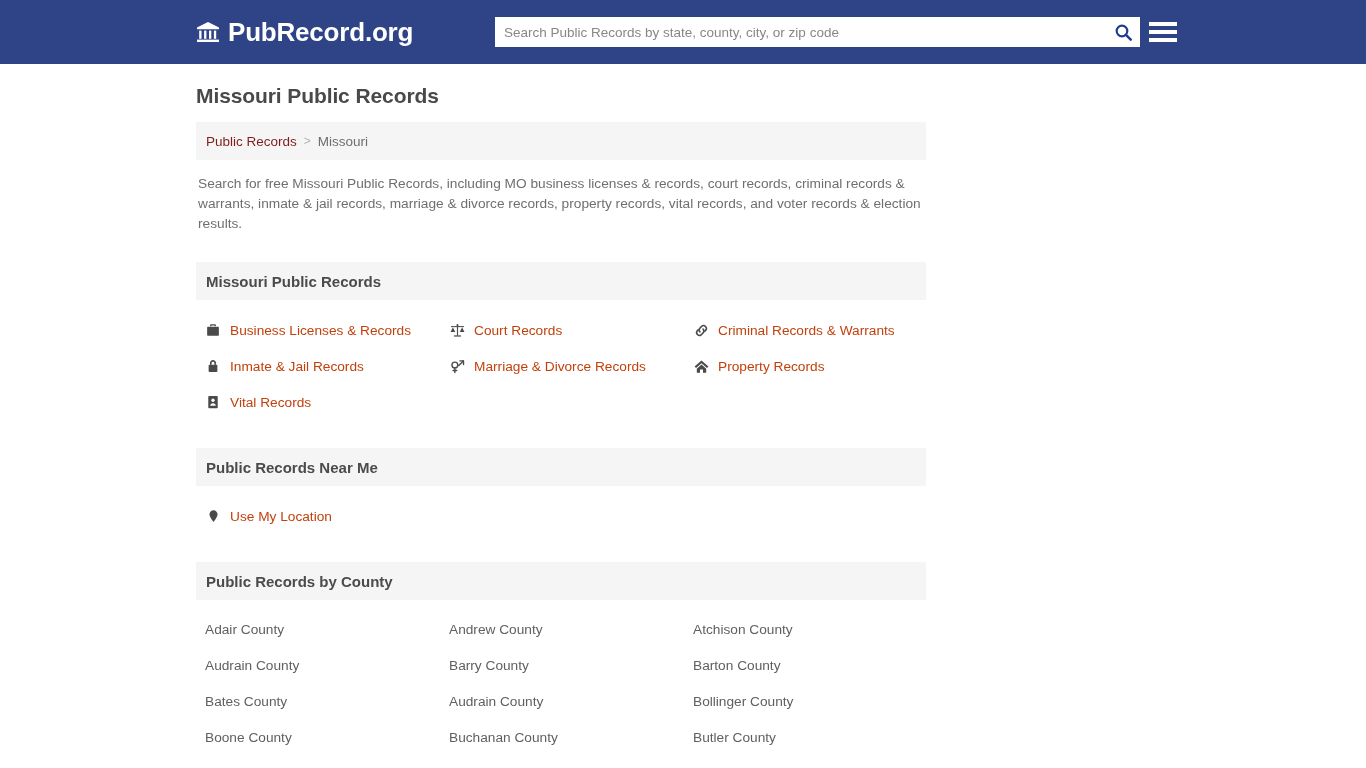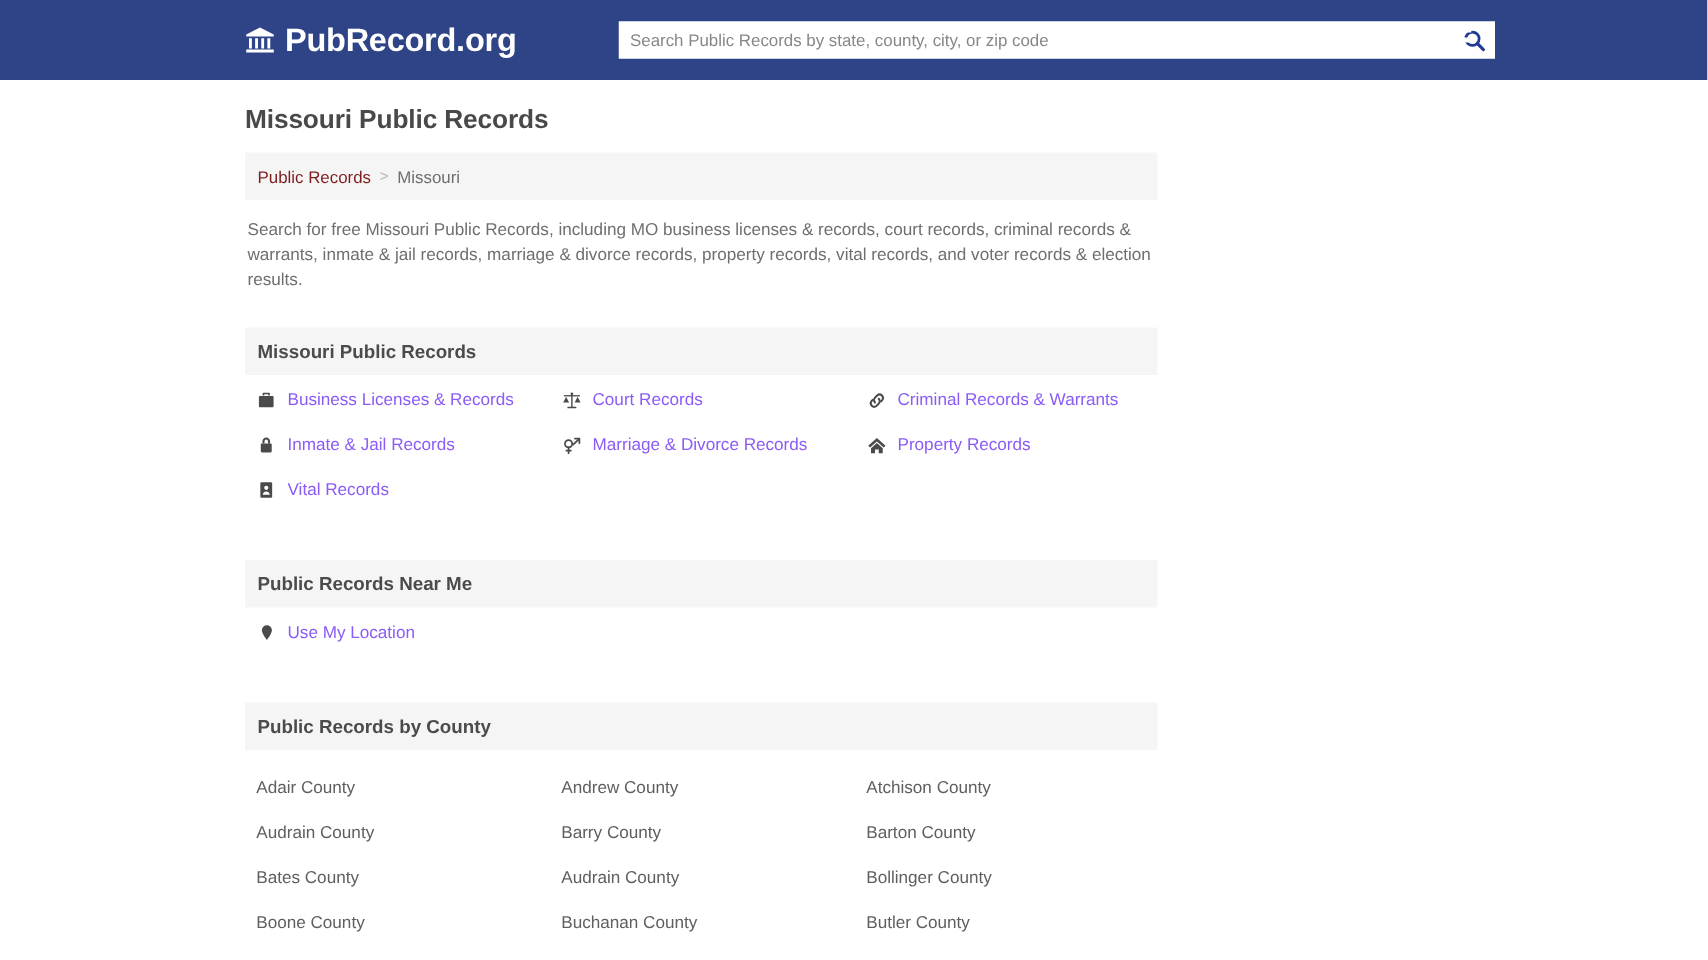--- a/index.html
+++ b/index.html
@@ -44,21 +44,21 @@
     font-size: 26px;
     font-weight: bold;
     letter-spacing: -0.2px;
     line-height: 1;
     white-space: nowrap;
   }
   .search-wrap {
     position: absolute;
     left: 495px;
     top: 17px;
-    width: 701px;
+    width: 645px;
     height: 30px;
     background: #ffffff;
     display: flex;
     align-items: center;
   }
   .search-input {
     border: 0;
     outline: 0;
     background: transparent;
     flex: 1 1 auto;
@@ -156,25 +156,26 @@
     color: #4b4b4b;
   }
 
   .grid3 {
     display: grid;
     grid-template-columns: 244px 244px 242px;
     padding-top: 12px;
   }
   .link-item {
     display: flex;
+    align-items: center;
     gap: 9px;
     height: 36px;
     padding: 0 8px 0 9px;
     text-decoration: none;
-    color: #8b5cf6;
+    color: #c2410c;
     font-size: 13.7px;
     overflow: hidden;
   }
   .link-item .lbl {
     white-space: nowrap;
     overflow: hidden;
     text-overflow: ellipsis;
   }
   .ico {
     flex: none;

